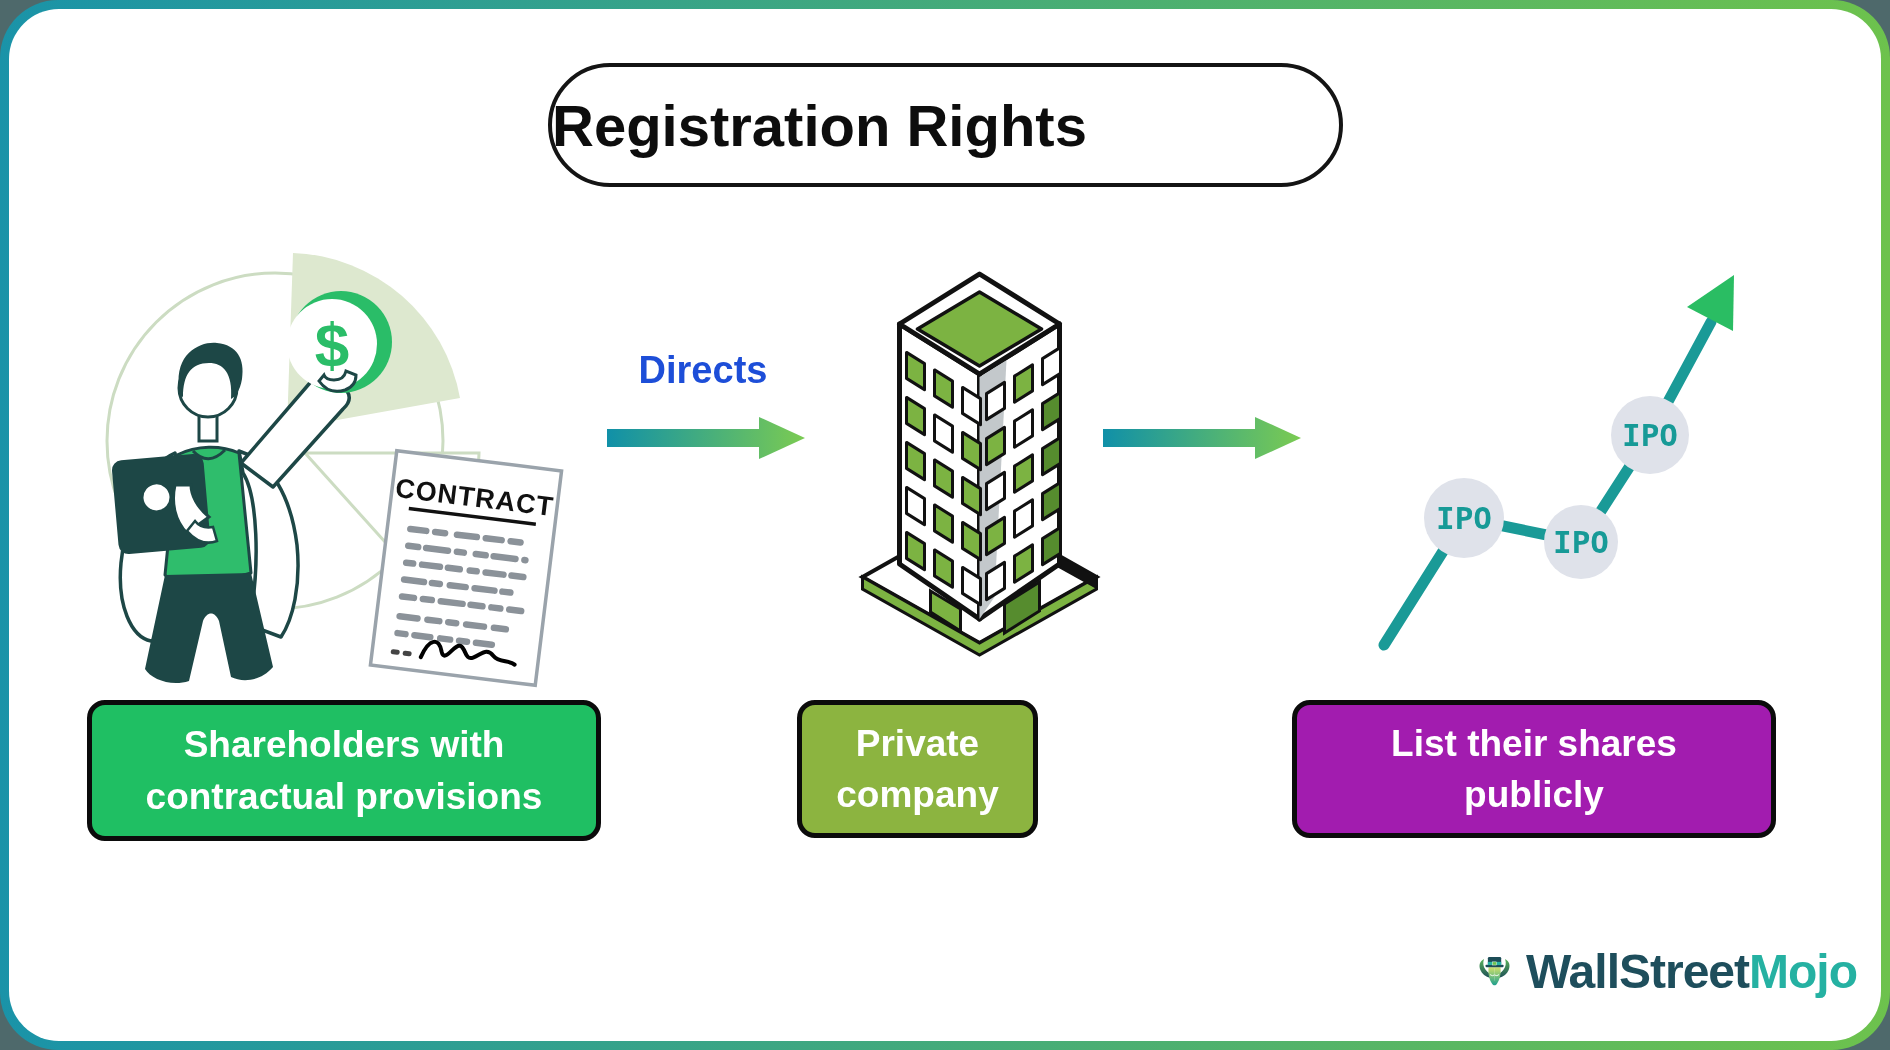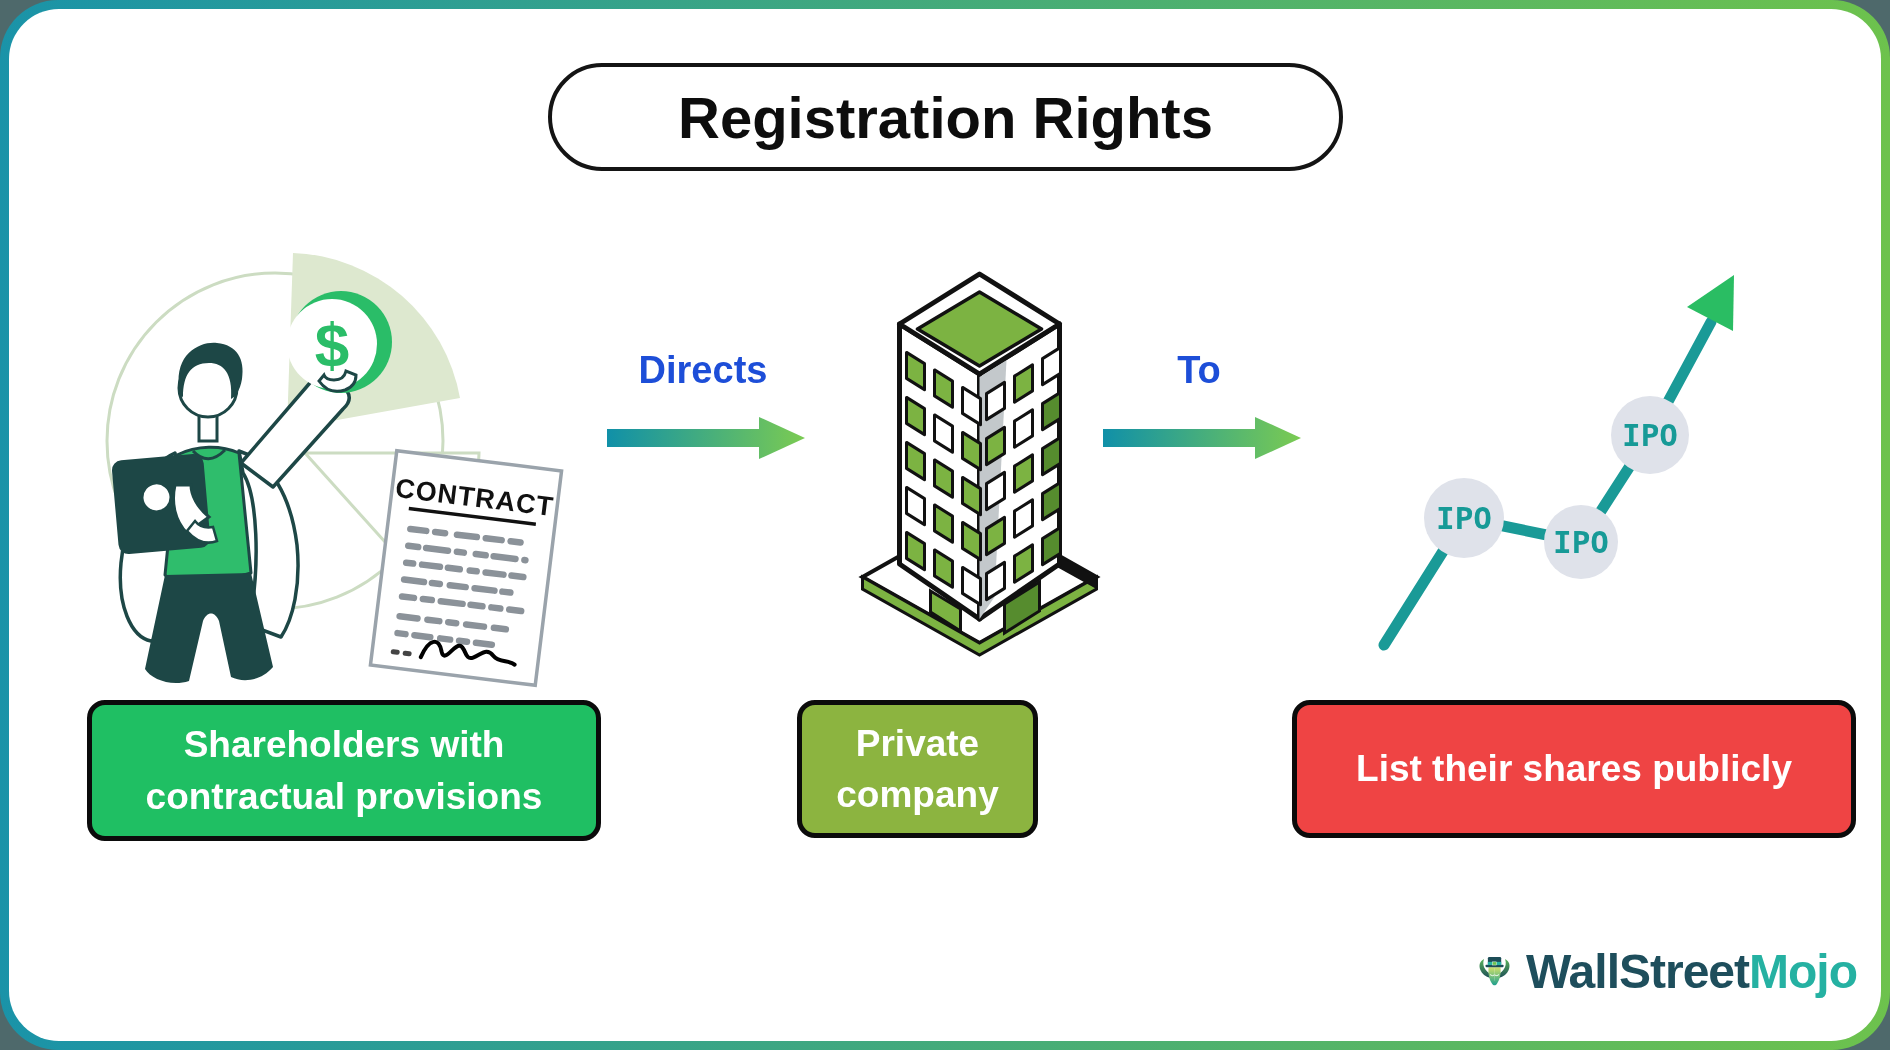--- a/index.html
+++ b/index.html
@@ -1,22 +1,22 @@
 <!DOCTYPE html>
 <html><head>
 <meta charset="utf-8">
 <style>
   html,body{margin:0;padding:0;}
   body{width:1890px;height:1050px;overflow:hidden;font-family:"Liberation Sans",sans-serif;}
   .canvas{position:relative;width:1890px;height:1050px;}
   #frame{position:absolute;inset:0;border-radius:58px;}
   .card{position:absolute;inset:9px;border-radius:50px;background:#ffffff;}
   .abs{position:absolute;}
-  .title-pill{left:548px;top:63px;width:795px;height:108px;border:4px solid #141414;border-radius:66px;
-    display:flex;align-items:center;justify-content:center;background:#fff;box-sizing:border-box;}
+  .title-pill{left:548px;top:63px;width:795px;height:124px;border:4px solid #141414;border-radius:66px;
+    display:flex;align-items:center;justify-content:flex-start;background:#fff;box-sizing:border-box;}
   .title-pill span{font-size:58px;font-weight:800;color:#0d0d0d;letter-spacing:0;}
   .flow-label{width:200px;text-align:center;font-size:38px;font-weight:800;color:#1d4ed8;}
   .flow-box{box-sizing:border-box;border:5px solid #0b0b0b;border-radius:18px;display:flex;align-items:center;
     justify-content:center;text-align:center;color:#fff;font-weight:800;font-size:37px;line-height:1.38;}
   .logo-text{font-size:48px;font-weight:800;letter-spacing:-1px;white-space:nowrap;}
   svg text{font-family:"Liberation Sans",sans-serif;}
   .ipo-label{font-family:"DejaVu Sans Mono",monospace;font-weight:bold;font-size:31px;}
 </style>
 </head>
 <body style="background: rgb(78, 105, 107);">
@@ -142,21 +142,20 @@
           <polygon points="188,279.625 206,268.375 206,294.375 188,305.625" fill="#568c2e"></polygon>
         </g>
 
       <polygon points="76,332 106,350 106,372 76,353" fill="#7cb342" stroke="#111" stroke-width="3"></polygon>
       <polygon points="150,345 185,323 185,352 150,374" fill="#568c2e" stroke="#111" stroke-width="3"></polygon>
 
       <polygon points="125,15 205,65 125,115 45,65" fill="#ffffff" stroke="#111" stroke-width="5" stroke-linejoin="round"></polygon>
       <polygon points="125,33 187,70 125,107 63,70" fill="#7cb342" stroke="#111" stroke-width="3.5" stroke-linejoin="round"></polygon>
     </svg>
 
-    <div class="abs flow-label" style="left:1090px;top:340px;">To</div>
     <svg class="abs" style="left:1094px;top:408px;" width="198" height="42" viewBox="0 0 198 42">
       <defs>
         <linearGradient id="ag2" gradientUnits="userSpaceOnUse" x1="0" y1="0" x2="198" y2="0">
           <stop class="ag-start" offset="0" stop-color="#1090a8"></stop>
             <stop class="ag-end" offset="1" stop-color="#7bcb52"></stop>
         </linearGradient>
       </defs>
       <rect x="0" y="12" width="156" height="18" fill="url(#ag2)"></rect>
       <polygon points="152,0 198,21 152,42" fill="url(#ag2)"></polygon>
     </svg>
@@ -177,21 +176,21 @@
         <text class="ipo-label" x="283" y="185" text-anchor="middle" fill="#179a97">IPO</text>
       </g>
     </svg>
 
     <div class="abs flow-box" style="left: 78px; top: 691px; width: 514px; height: 141px; padding: 0px 16px; background: rgb(31, 191, 99);">
       <span>Shareholders with contractual provisions</span>
     </div>
     <div class="abs flow-box" style="left: 788px; top: 691px; width: 241px; height: 138px; padding: 12px 15px; background: rgb(140, 180, 64);">
       <span>Private company</span>
     </div>
-    <div class="abs flow-box" style="left: 1283px; top: 691px; width: 564px; height: 138px; padding: 0px 30px; background: #ef4444;">
+    <div class="abs flow-box" style="left: 1283px; top: 691px; width: 484px; height: 138px; padding: 0px 30px; background: #a21caf;">
       <span>List their shares publicly</span>
     </div>
 
     <div class="abs" style="left:1468px;top:917px;width:380px;height:90px;display:flex;align-items:center;">
       <svg width="92" height="86" viewBox="0 0 100 92">
         <defs>
           <linearGradient id="faceg" x1="0" y1="0" x2="0" y2="1">
             <stop offset="0" stop-color="#cfe06b"></stop>
               <stop offset="1" stop-color="#1fa08d"></stop>
           </linearGradient>

